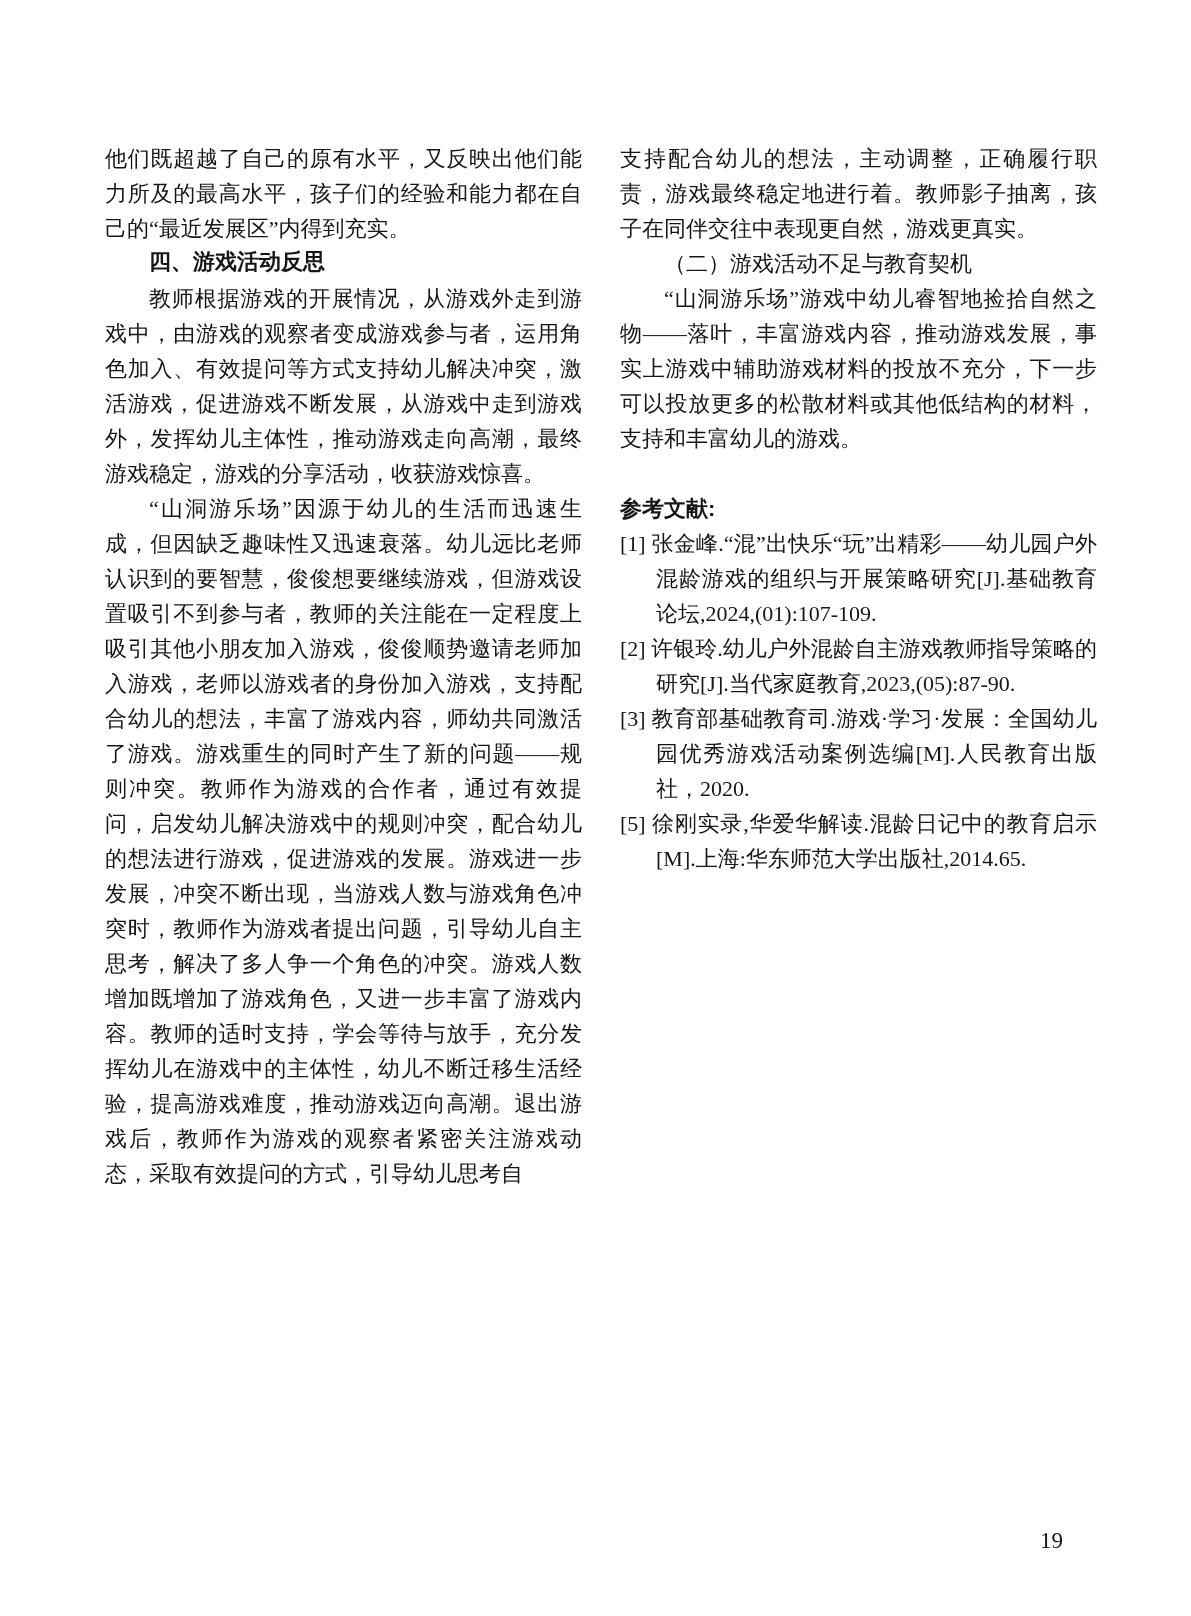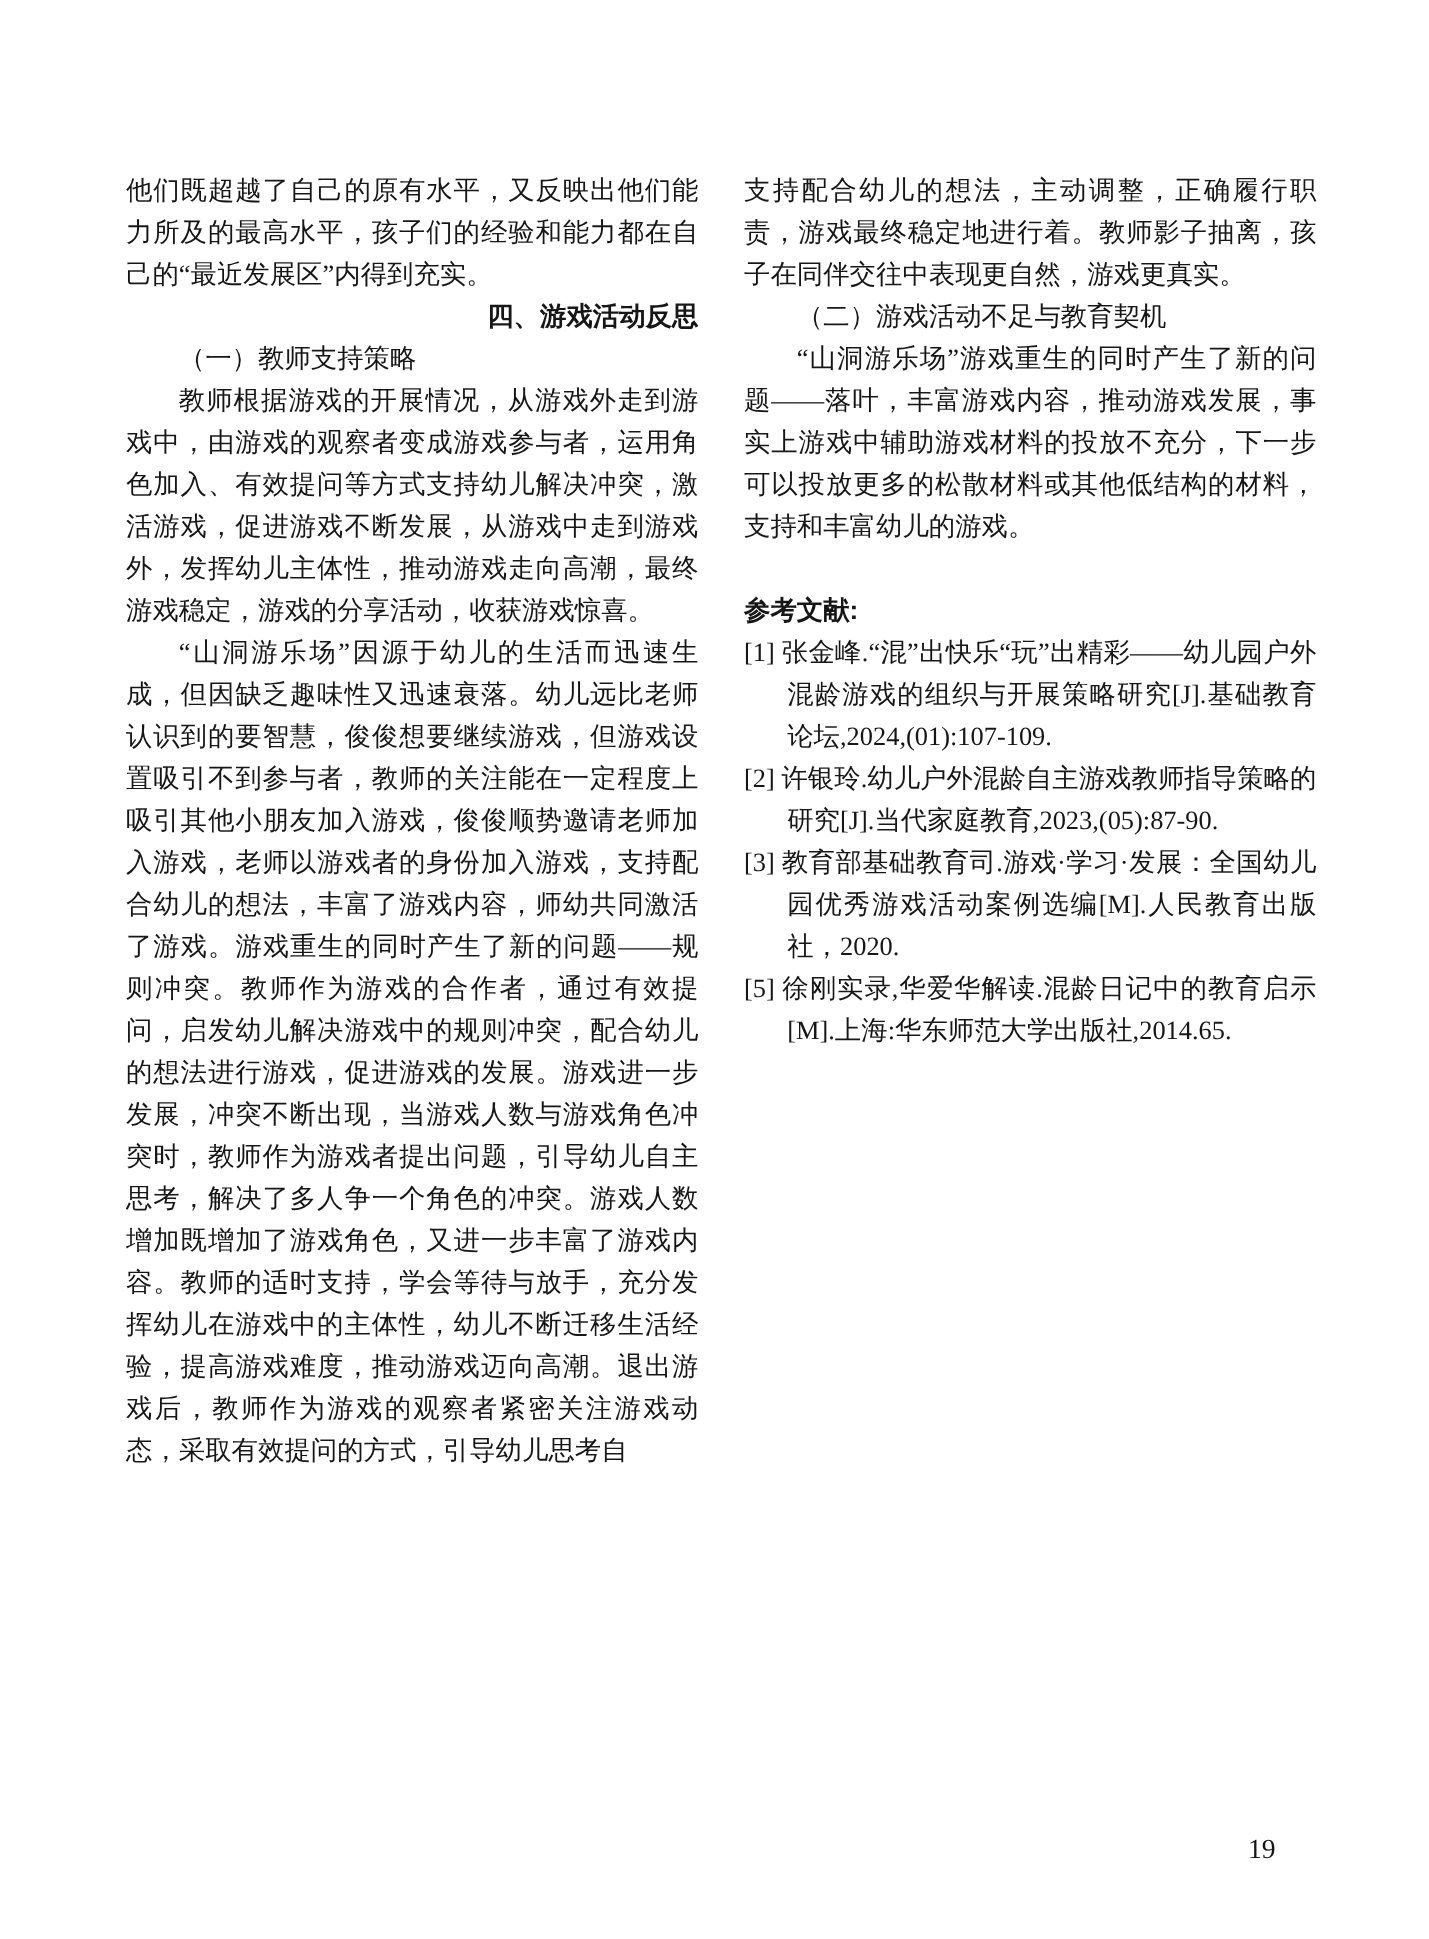--- a/index.html
+++ b/index.html
@@ -34,24 +34,23 @@
     text-align: justify;
     text-indent: 2em;
   }
   
   .p-cont {
     text-align: justify;
     text-indent: 0;
   }
   
   .h1 {
-    font-family: Liberation Sans, sans-serif;
+    font-family: Liberation Mono, monospace;
     font-weight: bold;
     text-indent: 2em;
-    text-align: right;
   }
   
   .h2 {
     text-indent: 2em;
   }
   .spacer { height: 35px; }
 
   .ref-heading {
     font-family: "Liberation Sans", "DejaVu Sans", sans-serif;
     font-weight: bold;
@@ -72,28 +71,27 @@
     color: #161616;
   }
 </style>
 </head>
 <body>
 
 <div class="page">
   <div class="col col-left" id="col-left">
       <div class="block p-cont">他们既超越了自己的原有水平，又反映出他们能力所及的最高水平，孩子们的经验和能力都在自己的“最近发展区”内得到充实。</div>
       <div class="block h1">四、游戏活动反思</div>
-      <div class="block h2">（一）教师支持策略</div>
       <div class="block p">教师根据游戏的开展情况，从游戏外走到游戏中，由游戏的观察者变成游戏参与者，运用角色加入、有效提问等方式支持幼儿解决冲突，激活游戏，促进游戏不断发展，从游戏中走到游戏外，发挥幼儿主体性，推动游戏走向高潮，最终游戏稳定，游戏的分享活动，收获游戏惊喜。</div>
       <div class="block p">“山洞游乐场”因源于幼儿的生活而迅速生成，但因缺乏趣味性又迅速衰落。幼儿远比老师认识到的要智慧，俊俊想要继续游戏，但游戏设置吸引不到参与者，教师的关注能在一定程度上吸引其他小朋友加入游戏，俊俊顺势邀请老师加入游戏，老师以游戏者的身份加入游戏，支持配合幼儿的想法，丰富了游戏内容，师幼共同激活了游戏。游戏重生的同时产生了新的问题——规则冲突。教师作为游戏的合作者，通过有效提问，启发幼儿解决游戏中的规则冲突，配合幼儿的想法进行游戏，促进游戏的发展。游戏进一步发展，冲突不断出现，当游戏人数与游戏角色冲突时，教师作为游戏者提出问题，引导幼儿自主思考，解决了多人争一个角色的冲突。游戏人数增加既增加了游戏角色，又进一步丰富了游戏内容。教师的适时支持，学会等待与放手，充分发挥幼儿在游戏中的主体性，幼儿不断迁移生活经验，提高游戏难度，推动游戏迈向高潮。退出游戏后，教师作为游戏的观察者紧密关注游戏动态，采取有效提问的方式，引导幼儿思考自</div>
     </div>
   <div class="col col-right" id="col-right">
       <div class="block p-cont">支持配合幼儿的想法，主动调整，正确履行职责，游戏最终稳定地进行着。教师影子抽离，孩子在同伴交往中表现更自然，游戏更真实。</div>
       <div class="block h2">（二）游戏活动不足与教育契机</div>
-      <div class="block p">“山洞游乐场”游戏重生的同时产生了新的问题——落叶，丰富游戏内容，推动游戏发展，事实上游戏中辅助游戏材料的投放不充分，下一步可以投放更多的松散材料或其他低结构的材料，支持和丰富幼儿的游戏。</div>
+      <div class="block p">“山洞游乐场”游戏中幼儿睿智地捡拾自然之物——落叶，丰富游戏内容，推动游戏发展，事实上游戏中辅助游戏材料的投放不充分，下一步可以投放更多的松散材料或其他低结构的材料，支持和丰富幼儿的游戏。</div>
       <div class="block spacer"></div>
       <div class="block ref-heading">参考文献:</div>
       <div class="block ref">[1] 张金峰.“混”出快乐“玩”出精彩——幼儿园户外混龄游戏的组织与开展策略研究[J].基础教育论坛,2024,(01):107-109.</div>
       <div class="block ref">[2] 许银玲.幼儿户外混龄自主游戏教师指导策略的研究[J].当代家庭教育,2023,(05):87-90.</div>
       <div class="block ref">[3] 教育部基础教育司.游戏·学习·发展：全国幼儿园优秀游戏活动案例选编[M].人民教育出版社，2020.</div>
       <div class="block ref">[5] 徐刚实录,华爱华解读.混龄日记中的教育启示[M].上海:华东师范大学出版社,2014.65.</div>
     </div>
   <div class="page-number">19</div>
 </div>
 

